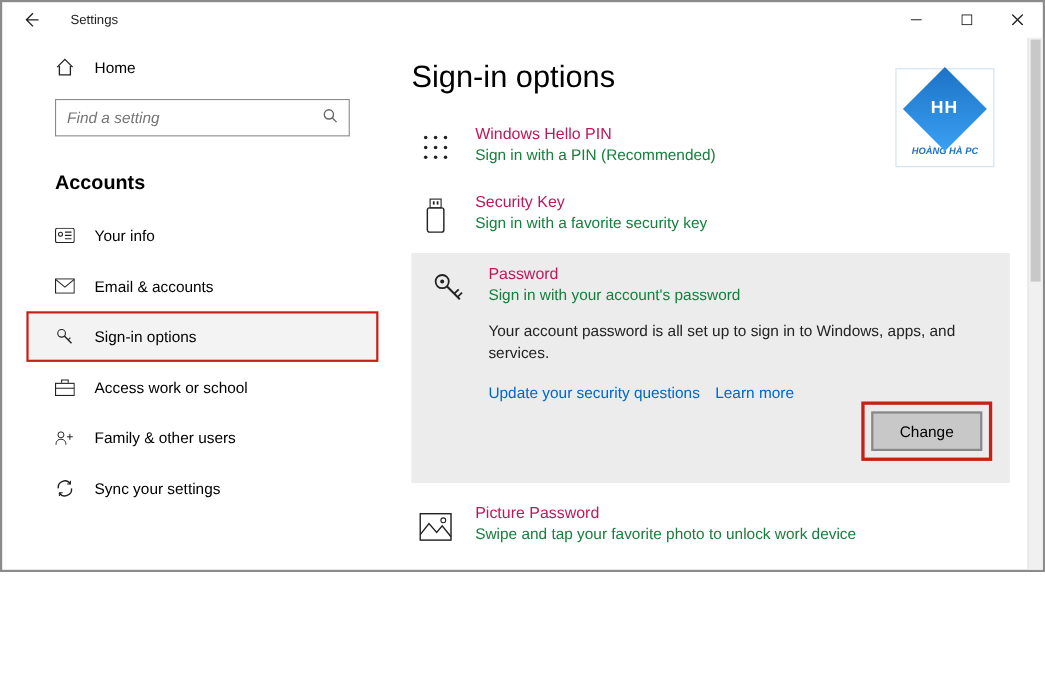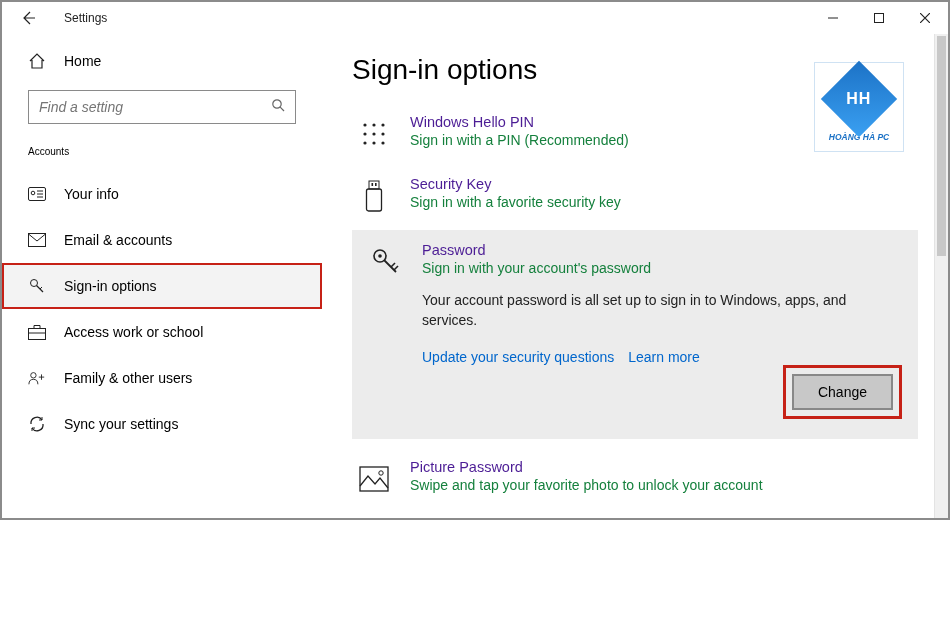--- a/index.html
+++ b/index.html
@@ -35,20 +35,21 @@
   }
   .back-btn { width: 16px; height: 16px; display:flex; align-items:center; justify-content:center; cursor:pointer; }
   .title-text { font-size: 12px; color: #222; }
   .titlebar-right { margin-left: auto; display: flex; }
   .win-btn { width: 46px; height: 30px; display:flex; align-items:center; justify-content:center; cursor:pointer; }
   .body-area {
     flex: 1;
     display: flex;
     overflow: hidden;
     position: relative;
+    padding-left: 22px;
   }
   .sidebar {
     width: 320px;
     flex-shrink: 0;
     padding-top: 8px;
   }
   .home-row {
     display:flex; align-items:center; gap: 18px;
     padding: 10px 0 10px 26px;
     font-size: 14px;
@@ -63,22 +64,23 @@
     border: 1px solid #8a8a8a;
     display:flex; align-items:center;
     padding: 0 10px;
     background: #fff;
   }
   .search-input {
     flex:1; border:none; outline:none; font-size:14px; font-style: italic; color:#666; background:transparent;
   }
   .section-label {
     padding: 4px 26px 14px 26px;
-    font-weight: 400;
-    font-size: 10px;
+    font-weight: 700;
+    font-size: 18px;
+    margin-top: 10px;
   }
   .nav-item {
     display:flex; align-items:center; gap: 18px;
     height: 46px;
     padding-left: 26px;
     font-size: 14px;
     cursor:pointer;
   }
   .nav-item.selected {
     border: 2px solid #c62116;
@@ -100,21 +102,21 @@
   }
   .option-row {
     display:flex; align-items:flex-start; gap: 18px;
     padding: 8px 4px 16px 4px;
   }
   .option-icon {
     width: 36px; height: 36px; flex-shrink:0;
     display:flex; align-items:center; justify-content:center;
     margin-top: 2px;
   }
-  .option-title { font-size: 14.5px; color:#4c1d95; }
+  .option-title { font-size: 14.5px; color:#be185d; }
   .option-sub { font-size: 14px; color:#15803d; margin-top: 2px; }
 
   .password-panel {
     background: #ececec;
     padding: 12px 16px 20px 16px;
     margin-bottom: 12px;
   }
   .password-panel .option-row { padding: 0 0 10px 0; }
   .panel-body-text {
     font-size: 14px;
@@ -371,21 +373,21 @@
       <div class="option-row">
         <div class="option-icon">
           <svg width="30" height="26" viewBox="0 0 30 26">
               <rect x="1" y="1" width="28" height="24" stroke="#222" fill="none" stroke-width="1.3"></rect>
               <path d="M1 20 L9 10 L16 18 L21 12 L29 22" stroke="#222" fill="none" stroke-width="1.3"></path>
               <circle cx="22" cy="7" r="2.2" stroke="#222" fill="none"></circle>
             </svg>
         </div>
         <div>
           <div class="option-title">Picture Password</div>
-          <div class="option-sub">Swipe and tap your favorite photo to unlock your account</div>
+          <div class="option-sub">Swipe and tap your favorite photo to unlock work device</div>
         </div>
       </div>
 
       <div class="section-heading">Require sign-in</div>
 
     </div>
 
     <div class="scrollbar-track">
       <div class="scrollbar-thumb"></div>
     </div>

